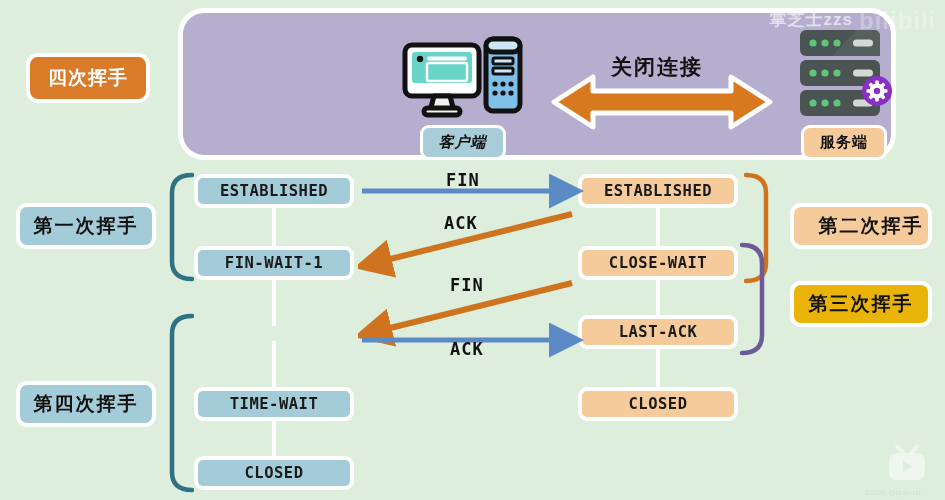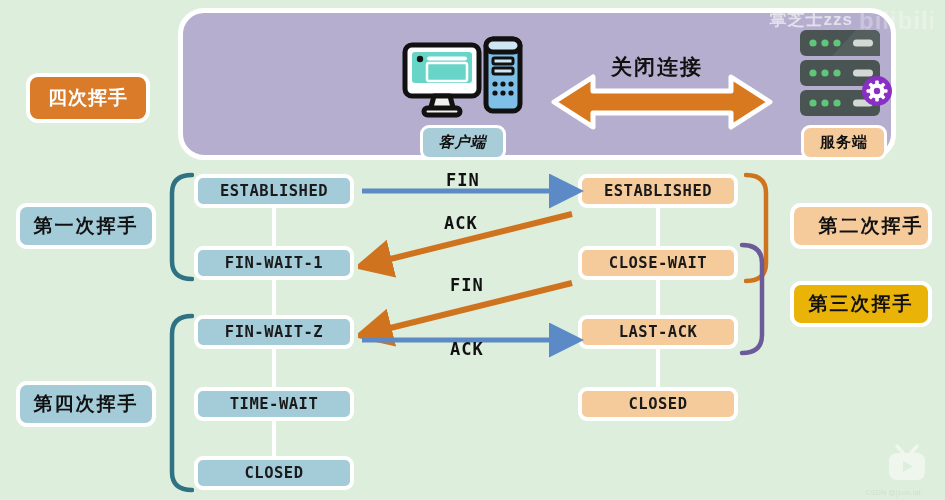--- a/index.html
+++ b/index.html
@@ -17,21 +17,20 @@
 
   
   .badge {
     position: absolute;
     display: flex; align-items: center; justify-content: center;
     border-radius: 12px;
     border: 4px solid #ffffff;
     font-weight: bold;
     letter-spacing: 1px;
     white-space: nowrap;
-    margin-top: 20px;
   }
 
   
   #top-panel {
     position: absolute;
     left: 178px; top: 8px;
     width: 718px; height: 152px;
     background: #b6aecf;
     border: 5px solid #ffffff;
     border-radius: 26px;
@@ -203,21 +202,20 @@
 
   <div class="badge" id="main-badge" style="left:26px; top:53px; width:124px; height:50px; background:#d97b29; color:#ffffff; font-size:19px;">四次挥手</div>
 
   <div class="vline" style="left:272px; top:200px; height:58px;"></div>
   <div class="vline" style="left:272px; top:271px; height:55px;"></div>
   <div class="vline" style="left:272px; top:341px; height:53px;"></div>
   <div class="vline" style="left:272px; top:411px; height:53px;"></div>
 
   <div class="state left" style="top:174px;">ESTABLISHED</div>
   <div class="state left" style="top:246px;">FIN-WAIT-1</div>
-  <div class="state left" style="top:315px;">FIN-WAIT-Z</div>
   <div class="state left" style="top:387px;">TIME-WAIT</div>
   <div class="state left" style="top:456px;">CLOSED</div>
 
   <div class="vline" style="left:656px; top:200px; height:58px;"></div>
   <div class="vline" style="left:656px; top:271px; height:55px;"></div>
   <div class="vline" style="left:656px; top:341px; height:53px;"></div>
 
   <div class="state right" style="top:174px;">ESTABLISHED</div>
   <div class="state right" style="top:246px;">CLOSE-WAIT</div>
   <div class="state right" style="top:315px;">LAST-ACK</div>

